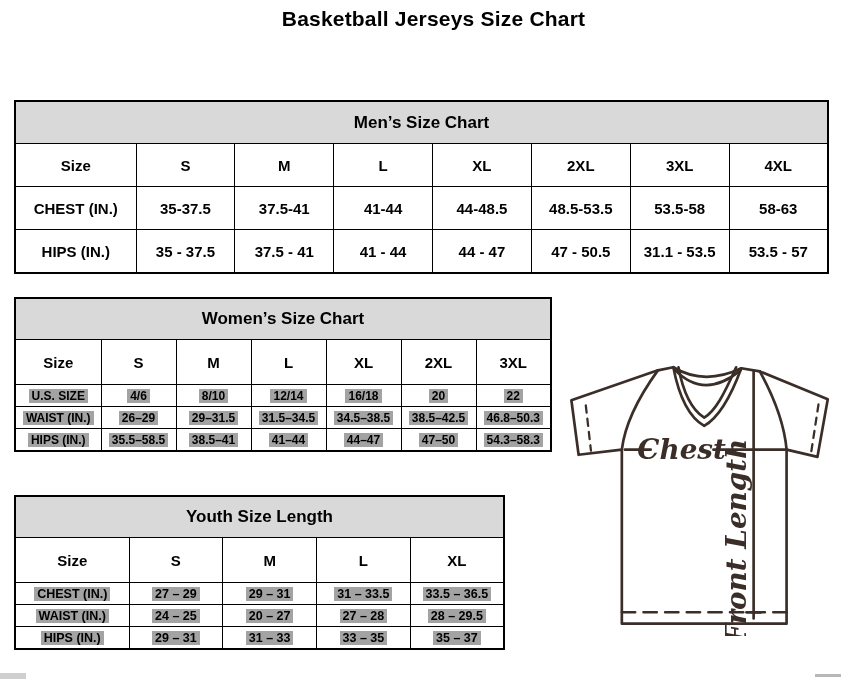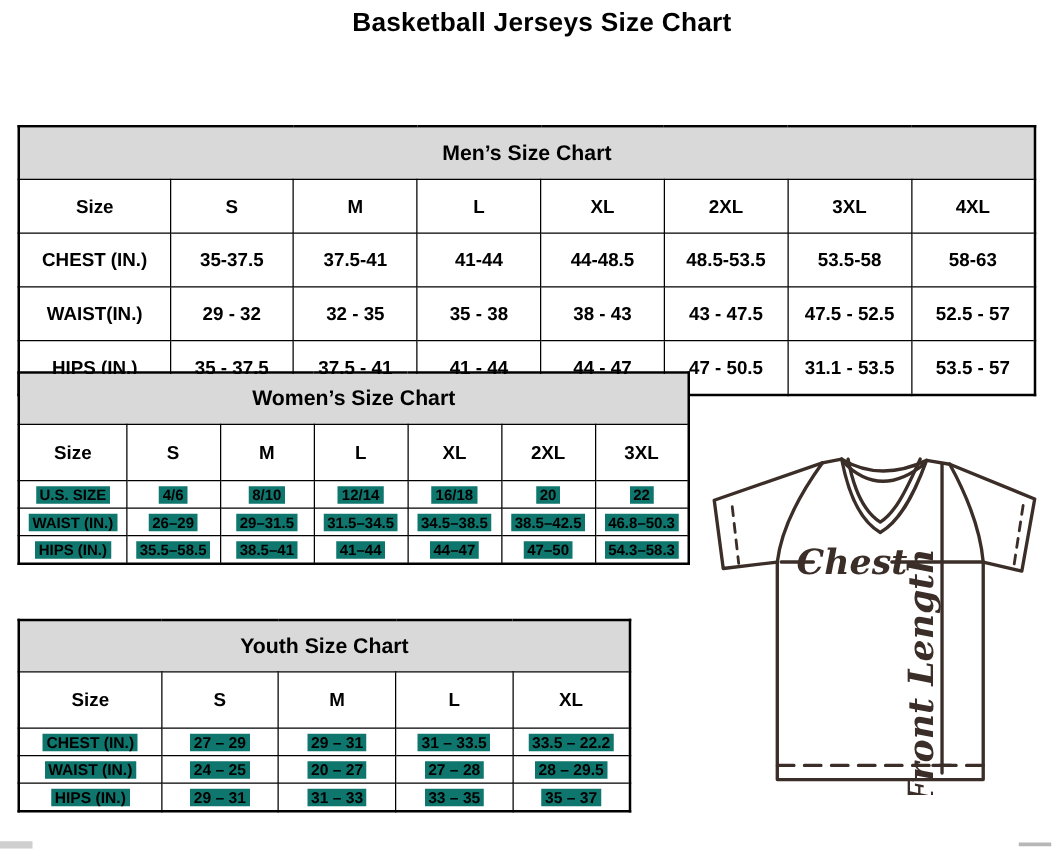--- a/index.html
+++ b/index.html
@@ -35,21 +35,21 @@
   
   #women-table { left:14px; top:297px; width:538px; }
   #women-table td.band   { height:40px; }
   #women-table td.szrow  { height:44px; font-size:15px; }
   #women-table td.datarow{ height:21px; font-size:12px; }
   
   #youth-table { left:14px; top:495px; width:491px; }
   #youth-table td.band   { height:40px; }
   #youth-table td.szrow  { height:44px; font-size:15px; }
   #youth-table td.datarow{ height:21px; font-size:12.5px; }
-  .hl { background:#0f766e; padding:0 3px; }
+  .hl { background:#a3a3a3; padding:0 3px; }
   
   #jersey { position:absolute; left:558px; top:358px; }
   .artifact { position:absolute; }
   #artifact-left  { left:0px;  top:673px; width:26px; height:6px; background:#cfcfcf; }
   #artifact-right { left:815px; top:674px; width:26px; height:3px; background:#b7b7b7; }
 </style>
 </head>
 <body>
 
 <div class="page-title">Basketball Jerseys Size Chart</div>
@@ -76,30 +76,20 @@
     <td class="datarow">CHEST (IN.)</td>
     <td class="datarow">35-37.5</td>
     <td class="datarow">37.5-41</td>
     <td class="datarow">41-44</td>
     <td class="datarow">44-48.5</td>
     <td class="datarow">48.5-53.5</td>
     <td class="datarow">53.5-58</td>
     <td class="datarow">58-63</td>
   </tr>
   <tr>
-    <td class="datarow">WAIST(IN.)</td>
-    <td class="datarow">29 - 32</td>
-    <td class="datarow">32 - 35</td>
-    <td class="datarow">35 - 38</td>
-    <td class="datarow">38 - 43</td>
-    <td class="datarow">43 - 47.5</td>
-    <td class="datarow">47.5 - 52.5</td>
-    <td class="datarow">52.5 - 57</td>
-  </tr>
-  <tr>
     <td class="datarow">HIPS (IN.)</td>
     <td class="datarow">35 - 37.5</td>
     <td class="datarow">37.5 - 41</td>
     <td class="datarow">41 - 44</td>
     <td class="datarow">44 - 47</td>
     <td class="datarow">47 - 50.5</td>
     <td class="datarow">31.1 - 53.5</td>
     <td class="datarow">53.5 - 57</td>
   </tr>
 </tbody>
@@ -151,35 +141,35 @@
   </tr>
 </tbody>
   </table>
 
 <table class="size-table" id="youth-table">
   <colgroup>
       <col style="width:114px">
     </colgroup>
   <tbody>
       <tr>
-    <td class="band" colspan="5">Youth Size Chart</td>
+    <td class="band" colspan="5">Youth Size Length</td>
   </tr>
   <tr>
     <td class="szrow">Size</td>
     <td class="szrow">S</td>
     <td class="szrow">M</td>
     <td class="szrow">L</td>
     <td class="szrow">XL</td>
   </tr>
   <tr>
     <td class="datarow"><span class="hl">CHEST (IN.)</span></td>
     <td class="datarow"><span class="hl">27 – 29</span></td>
     <td class="datarow"><span class="hl">29 – 31</span></td>
     <td class="datarow"><span class="hl">31 – 33.5</span></td>
-    <td class="datarow"><span class="hl">33.5 – 22.2</span></td>
+    <td class="datarow"><span class="hl">33.5 – 36.5</span></td>
   </tr>
   <tr>
     <td class="datarow"><span class="hl">WAIST (IN.)</span></td>
     <td class="datarow"><span class="hl">24 – 25</span></td>
     <td class="datarow"><span class="hl">20 – 27</span></td>
     <td class="datarow"><span class="hl">27 – 28</span></td>
     <td class="datarow"><span class="hl">28 – 29.5</span></td>
   </tr>
   <tr>
     <td class="datarow"><span class="hl">HIPS (IN.)</span></td>

